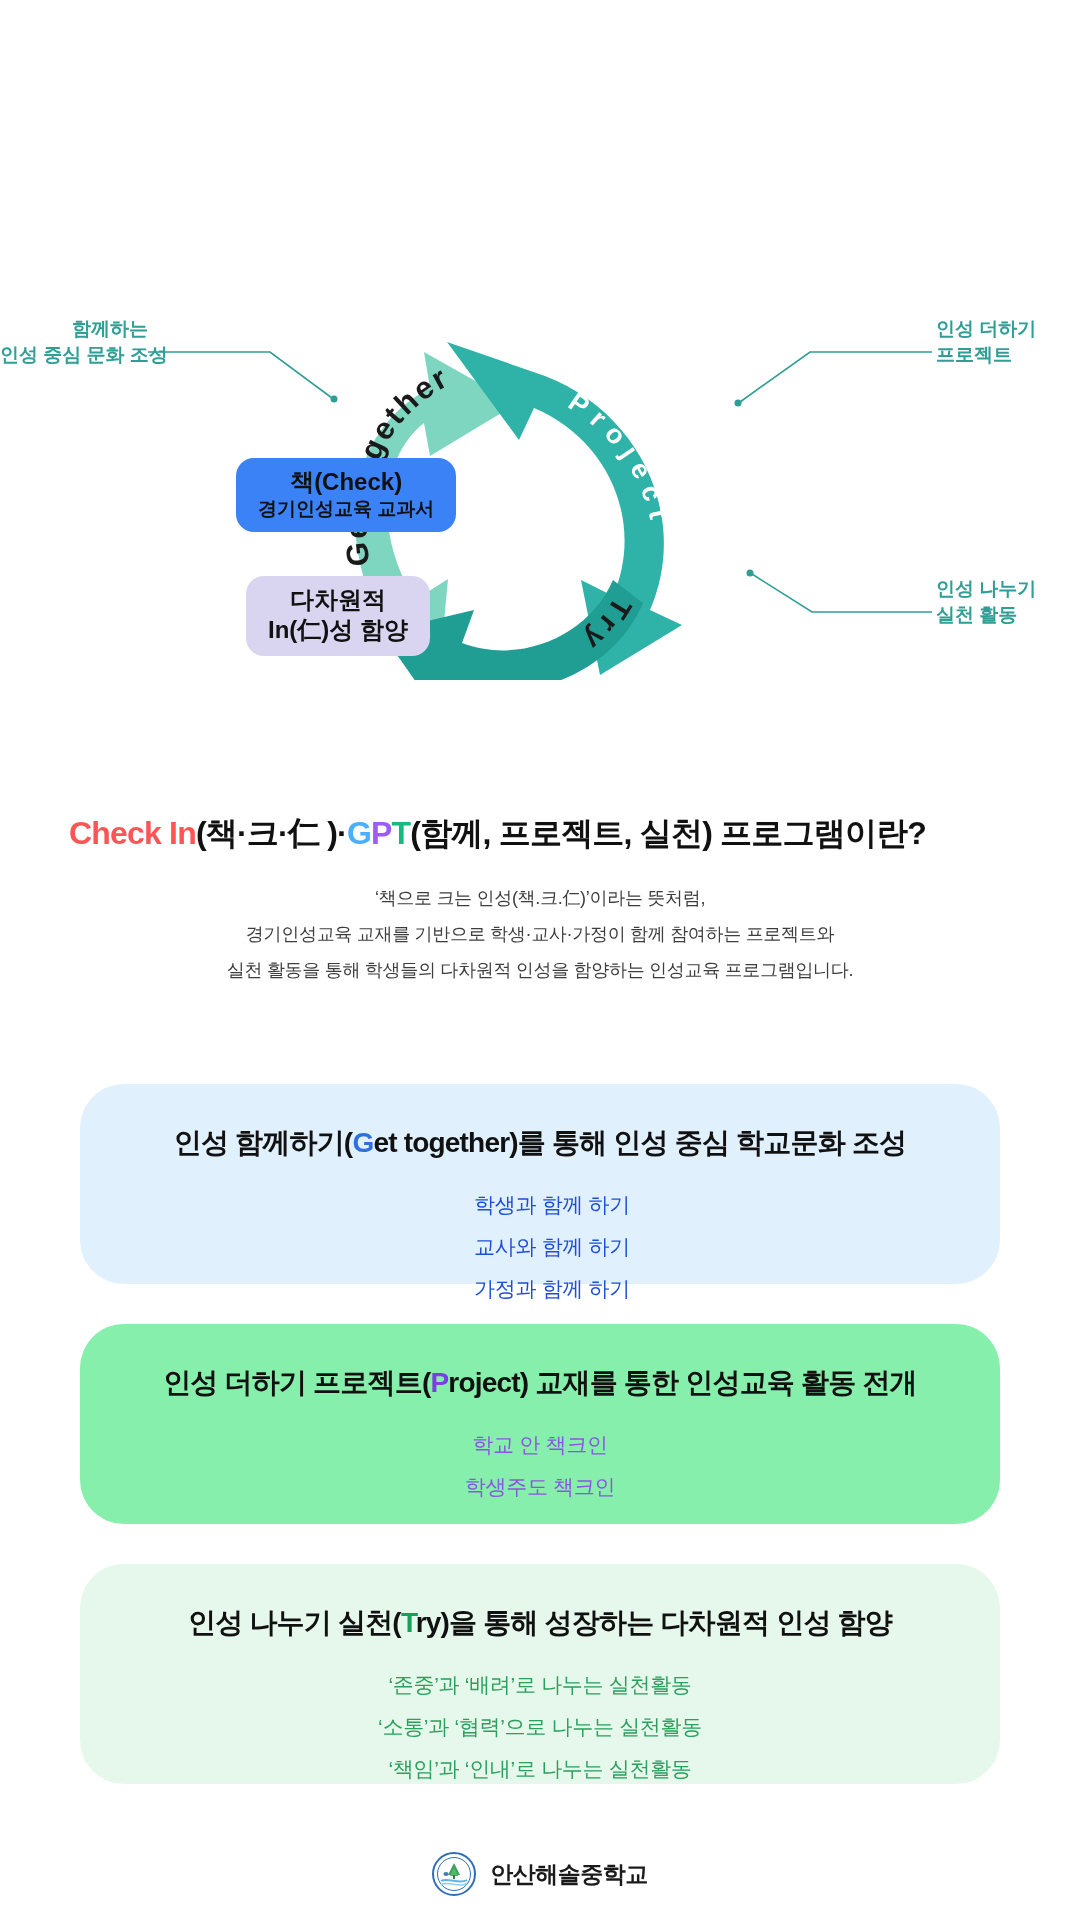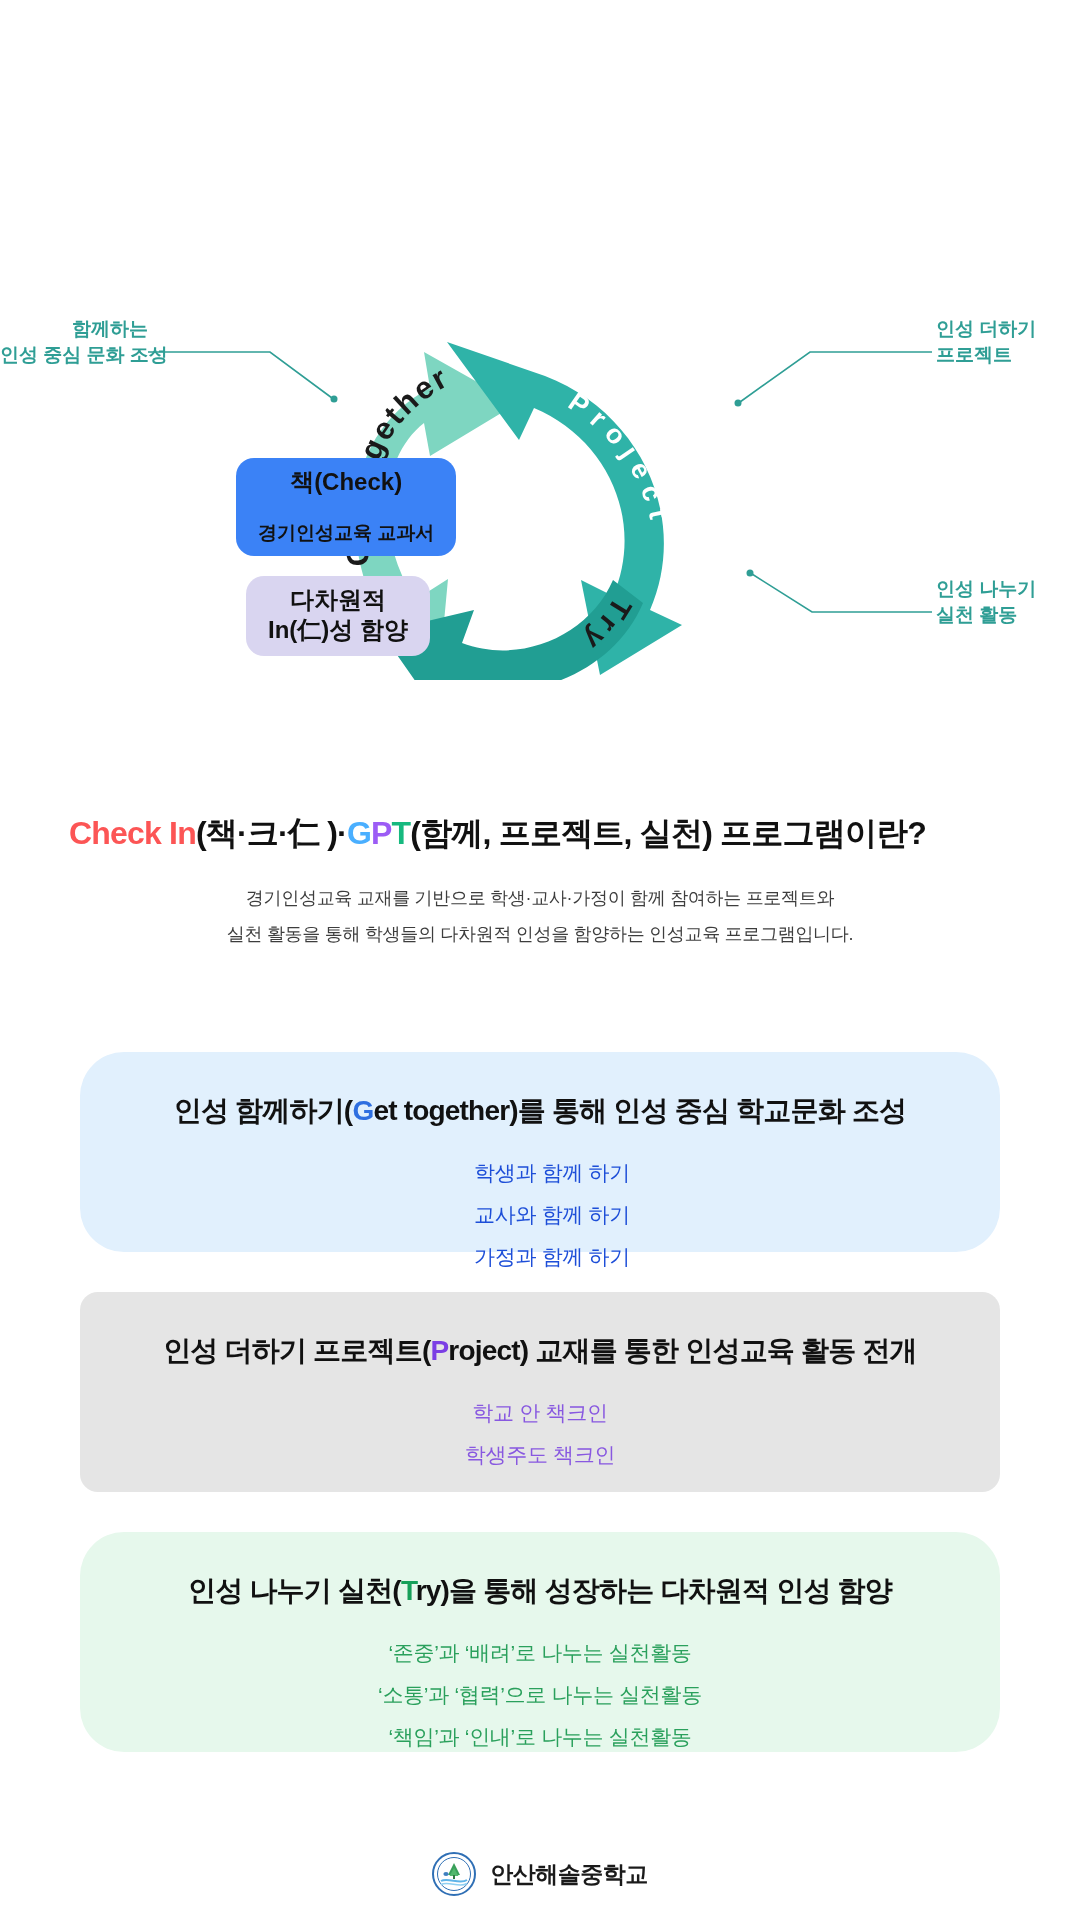--- a/index.html
+++ b/index.html
@@ -46,51 +46,52 @@
   }
   .callout.right { text-align: left; }
   .callout.left  { text-align: right; }
 
   .chip {
     position: absolute; text-align: center;
     border-radius: 18px; padding: 9px 22px 11px;
     line-height: 1.25;
   }
   .chip .chip-main { font-size: 24px; font-weight: 700; color: #111; white-space: nowrap; }
-  .chip .chip-sub  { font-size: 19px; font-weight: 700; color: #111; white-space: nowrap; margin-top: 24px; }
+  .chip .chip-sub  { font-size: 19px; font-weight: 700; color: #111; white-space: nowrap; }
   .chip.cream  { background: #3b82f6; }
   .chip.violet { background: #d9d5f0; }
 
   
   .q-heading {
     position: absolute; left: 0; top: 812px; width: 995px;
     text-align: center; font-size: 32px; font-weight: 700;
     letter-spacing: -0.8px; white-space: nowrap;
   }
   .intro {
     position: absolute; left: 0; top: 880px; width: 1080px;
     text-align: center; color: #3d3d3d;
     font-size: 18px; line-height: 2.0; letter-spacing: -0.3px;
   }
 
   
   .panel {
     position: absolute; left: 80px; width: 920px;
     border-radius: 44px;
     padding-top: 40px;
+    margin-top: 32px;
   }
   .panel .p-head {
     text-align: center; font-size: 28px; font-weight: 700;
     letter-spacing: -0.8px; color: #111; white-space: nowrap;
   }
   .panel .p-list { margin-top: 22px; text-align: center; }
   .panel .p-item { font-size: 21px; line-height: 2.0; letter-spacing: -0.3px; }
 
   .panel.blue   { background: #e1f0fd; top: 1052px; height: 200px; }
-  .panel.purple { background: #e5e5e5; top: 1292px; height: 200px; border-radius: 18px; }
+  .panel.purple { background: #86efac; top: 1292px; height: 200px; }
   .panel.green  { background: #e6f8ec; top: 1532px; height: 220px; }
 
   .panel.blue   .p-item { color: #1d4ed8; padding-left: 24px; }
   .panel.purple .p-item { color: #8858e0; }
   .panel.green  .p-item { color: #2aa05c; }
 
   .kw-blue  { color: #2f6fe0; }
   .kw-purp  { color: #7b3fe4; }
   .kw-green { color: #17a05a; }
 
@@ -199,20 +200,21 @@
       <div class="chip-main">다차원적</div>
       <div class="chip-main">In(仁)성 함양</div>
     </div>
   </div>
 
   <div class="q-heading">
     <span class="c-red">Check In</span><span class="c-black">(책·크·仁 )·</span><span class="c-blue">G</span><span class="c-purp">P</span><span class="c-green">T</span><span class="c-black">(함께, 프로젝트, 실천) 프로그램이란?</span>
   </div>
 
   <div class="intro">
+    <div>‘책으로 크는 인성(책.크.仁)’이라는 뜻처럼,</div>
     <div>경기인성교육 교재를 기반으로 학생·교사·가정이 함께 참여하는 프로젝트와</div>
     <div>실천 활동을 통해 학생들의 다차원적 인성을 함양하는 인성교육 프로그램입니다.</div>
   </div>
 
   <div class="panel blue">
     <div class="p-head">
       <span>인성 함께하기(</span><span class="kw-blue">G</span><span>et together)를 통해 인성 중심 학교문화 조성</span>
     </div>
     <div class="p-list">
       <div class="p-item">학생과 함께 하기</div>

